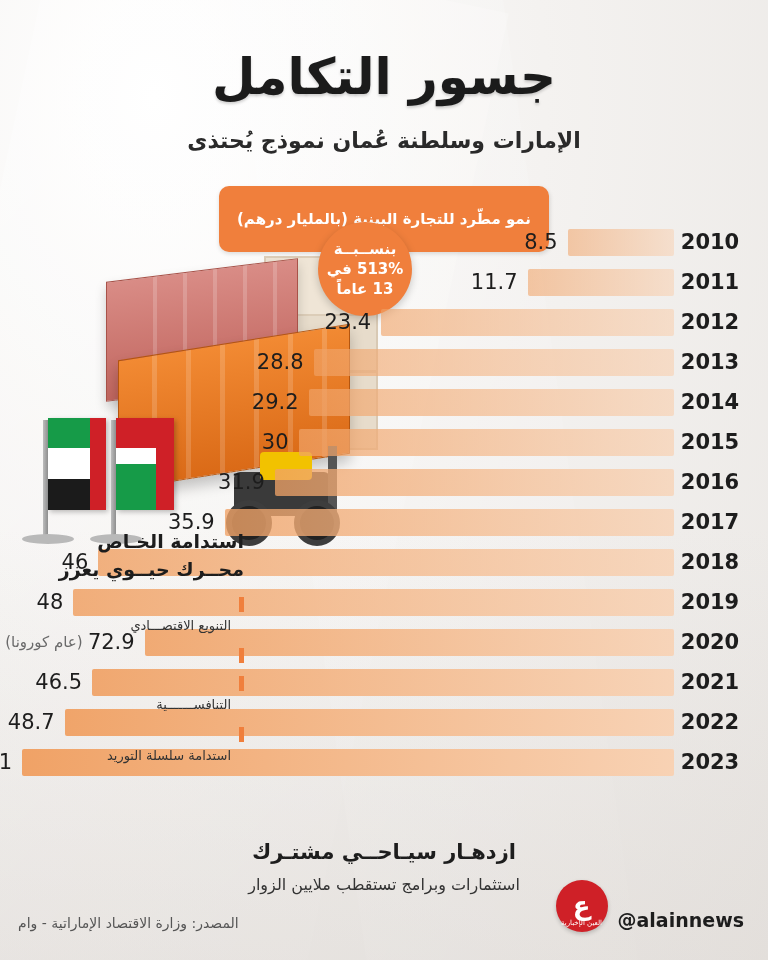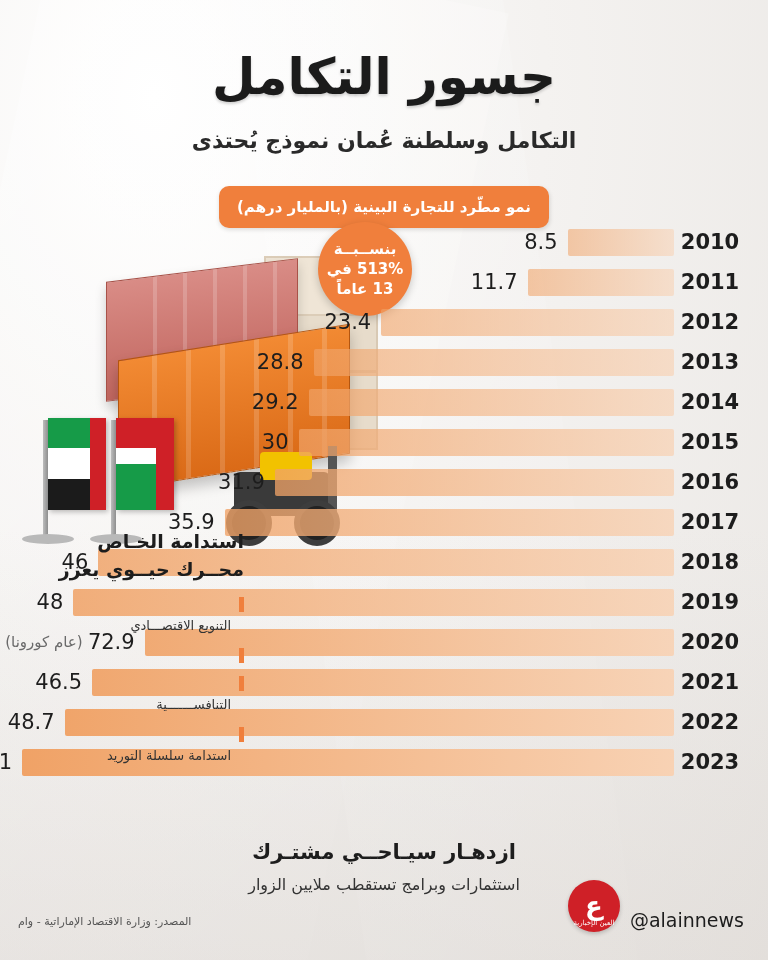--- a/index.html
+++ b/index.html
@@ -26,21 +26,21 @@
     font-size:50px;font-weight:bold;color:#1b1b1b;letter-spacing:1px;
     text-shadow:0 2px 3px rgba(0,0,0,.18);
   }
   .subtitle{
     position:absolute;top:128px;left:0;right:0;text-align:center;
     font-size:22px;font-weight:bold;color:#2a2a2a;
   }
   .chart-badge{
     position:absolute;top:186px;left:50%;transform:translateX(-50%);
     background:#f07f3c;color:#fff;font-size:15px;font-weight:bold;
-    padding:12px 18px;border-radius:10px;white-space:nowrap;
+    padding:24px 18px;border-radius:10px;white-space:nowrap;
     box-shadow:0 2px 4px rgba(0,0,0,.12);
   }
 
   
   .chart{position:absolute;top:222px;right:22px;left:22px;height:600px;}
   .row{height:40px;display:flex;align-items:center;direction:rtl;}
   .yearlbl{
     width:72px;text-align:center;font-size:21px;font-weight:bold;color:#1d1d1d;
     flex:0 0 72px;
   }
@@ -109,38 +109,38 @@
   
   .sidelist{position:absolute;left:14px;top:528px;width:230px;text-align:right;direction:rtl;}
   .side-h{font-size:19px;font-weight:bold;color:#1d1d1d;letter-spacing:2px;line-height:1.45;margin-bottom:10px;}
   .side-item{display:flex;align-items:flex-start;justify-content:flex-start;gap:8px;margin:9px 0;}
   .tick{flex:0 0 5px;width:5px;height:15px;background:#f07f3c;margin-top:4px;}
   .side-txt{font-size:13px;color:#333;line-height:1.4;letter-spacing:1px;margin-top:24px;}
 
   
   .foot-h{position:absolute;top:840px;left:0;right:0;text-align:center;font-size:21px;font-weight:bold;color:#1d1d1d;letter-spacing:2px;}
   .foot-s{position:absolute;top:875px;left:0;right:0;text-align:center;font-size:16px;color:#333;}
-  .source{position:absolute;top:915px;left:18px;width:360px;text-align:left;font-size:11px;color:#555;direction:rtl;}
+  .source{position:absolute;top:915px;left:18px;width:360px;text-align:left;font-size:14px;color:#555;direction:rtl;}
 
   .brand{position:absolute;bottom:28px;right:24px;display:flex;align-items:center;gap:10px;direction:ltr;}
   .brand-logo{width:52px;height:52px;border-radius:50%;background:#cf2027;position:relative;box-shadow:0 2px 4px rgba(0,0,0,.2);}
   .brand-logo .g{position:absolute;inset:0;display:flex;align-items:center;justify-content:center;color:#fff;font-size:26px;font-weight:bold;}
   .brand-logo .sub{position:absolute;bottom:5px;left:0;right:0;text-align:center;color:#fff;font-size:7px;letter-spacing:.5px;}
-  .brand-name{font-size:19px;font-weight:normal;color:#1d1d1d;margin-top:28px;}
+  .brand-name{font-size:19px;font-weight:bold;color:#1d1d1d;margin-top:28px;}
 </style>
 </head>
 <body>
 
 <div class="page">
   <div class="fold f1"></div>
   <div class="fold f2"></div>
   <div class="fold f3"></div>
 
   <div class="title">جسور التكامل</div>
-  <div class="subtitle">التكامل وسلطنة عُمان نموذج يُحتذى</div>
+  <div class="subtitle">الإمارات وسلطنة عُمان نموذج يُحتذى</div>
   <div class="chart-badge">نمو مطّرد للتجارة البينية (بالمليار درهم)</div>
 
   <div class="graphic">
     <div class="pallet">
       <div class="boxstack"></div>
       <div class="box2"></div>
       <div class="container-red">
         <div class="rib" style="right:20px"></div>
           <div class="rib" style="right:50px"></div>
         <div class="rib" style="right:80px"></div>

